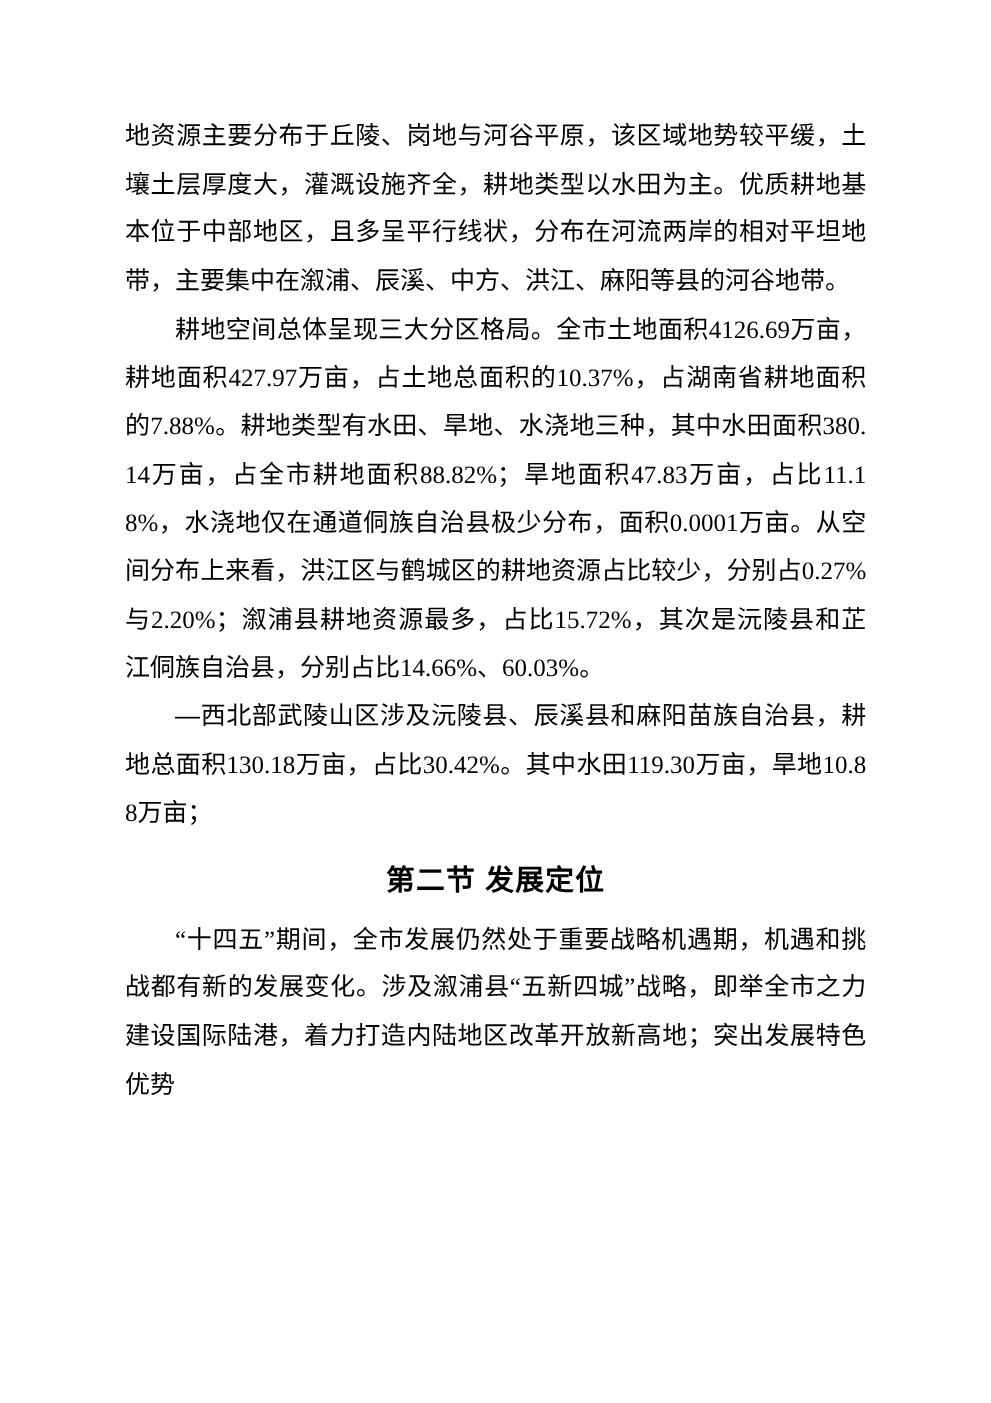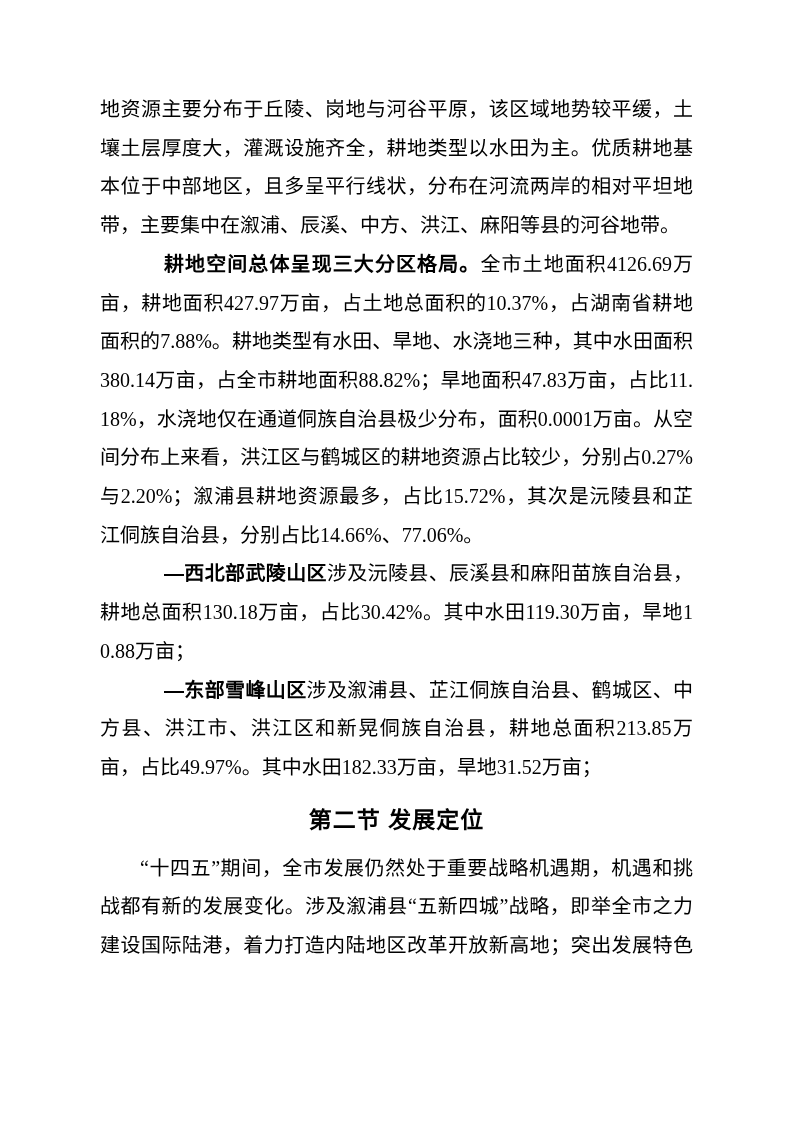--- a/index.html
+++ b/index.html
@@ -29,22 +29,21 @@
     line-height: 38.7px;
     text-align: justify;
     text-align-last: left;
     color: #000000;
     word-break: break-all;
   }
   p.body.indent { text-indent: 2em; }
   p.body.continuation { text-indent: 0; }
   .bold-lead {
     font-family: "Liberation Sans", "DejaVu Sans", sans-serif;
-    font-weight: 700;
-    margin-left: 24px;
+    font-weight: 400;
   }
   h2.section-heading {
     margin: 12px 0 8px 0;
     font-family: "Liberation Sans", "DejaVu Sans", sans-serif;
     font-weight: 700;
     font-size: 23px;
     line-height: 42px;
     text-align: center;
     color: #000000;
     letter-spacing: 1px;
@@ -61,25 +60,24 @@
   }
 </style>
 </head>
 <body>
 
 <div class="page">
   <div class="content">
 
     <p class="body continuation"><span>地资源主要分布于丘陵、岗地与河谷平原，该区域地势较平缓，土壤土层厚度大，灌溉设施齐全，耕地类型以水田为主。优质耕地基本位于中部地区，且多呈平行线状，分布在河流两岸的相对平坦地带，主要集中在溆浦、辰溪、中方、洪江、麻阳等县的河谷地带。</span></p>
 
-    <p class="body indent"><span class="bold-lead">耕地空间总体呈现三大分区格局。</span><span>全市土地面积4126.69万亩，耕地面积427.97万亩，占土地总面积的10.37%，占湖南省耕地面积的7.88%。耕地类型有水田、旱地、水浇地三种，其中水田面积380.14万亩，占全市耕地面积88.82%；旱地面积47.83万亩，占比11.18%，水浇地仅在通道侗族自治县极少分布，面积0.0001万亩。从空间分布上来看，洪江区与鹤城区的耕地资源占比较少，分别占0.27%与2.20%；溆浦县耕地资源最多，占比15.72%，其次是沅陵县和芷江侗族自治县，分别占比14.66%、77.06%。</span></p>
+    <p class="body indent"><span class="bold-lead">耕地空间总体呈现三大分区格局。</span><span>全市土地面积4126.69万亩，耕地面积427.97万亩，占土地总面积的10.37%，占湖南省耕地面积的7.88%。耕地类型有水田、旱地、水浇地三种，其中水田面积380.14万亩，占全市耕地面积88.82%；旱地面积47.83万亩，占比11.18%，水浇地仅在通道侗族自治县极少分布，面积0.0001万亩。从空间分布上来看，洪江区与鹤城区的耕地资源占比较少，分别占0.27%与2.20%；溆浦县耕地资源最多，占比15.72%，其次是沅陵县和芷江侗族自治县，分别占比14.66%、60.03%。</span></p>
 
     <p class="body indent"><span class="bold-lead">—西北部武陵山区</span><span>涉及沅陵县、辰溪县和麻阳苗族自治县，耕地总面积130.18万亩，占比30.42%。其中水田119.30万亩，旱地10.88万亩；</span></p>
 
-    <p class="body indent"><span class="bold-lead">—东部雪峰山区</span><span>涉及溆浦县、芷江侗族自治县、鹤城区、中方县、洪江市、洪江区和新晃侗族自治县，耕地总面积213.85万亩，占比49.97%。其中水田182.33万亩，旱地31.52万亩；</span></p>
 
 
     <h2 class="section-heading">第二节 发展定位</h2>
 
     <p class="body indent"><span>“十四五”期间，全市发展仍然处于重要战略机遇期，机遇和挑战都有新的发展变化。涉及溆浦县“五新四城”战略，即举全市之力建设国际陆港，着力打造内陆地区改革开放新高地；突出发展特色优势</span></p>
 
   </div>
 
   <div class="page-number">3</div>
 </div>

